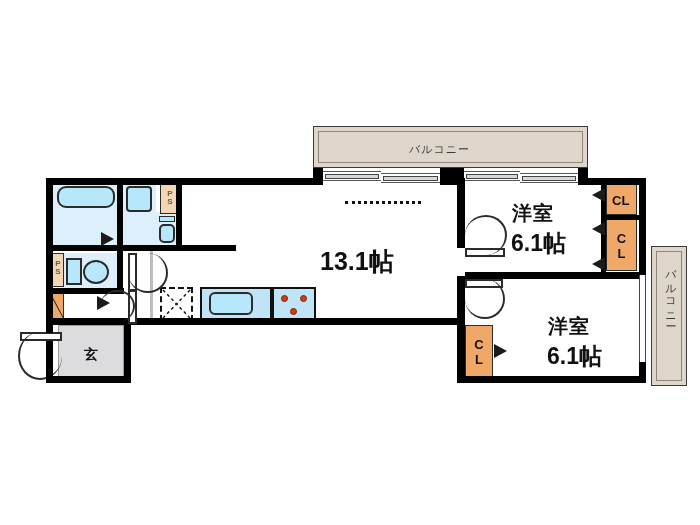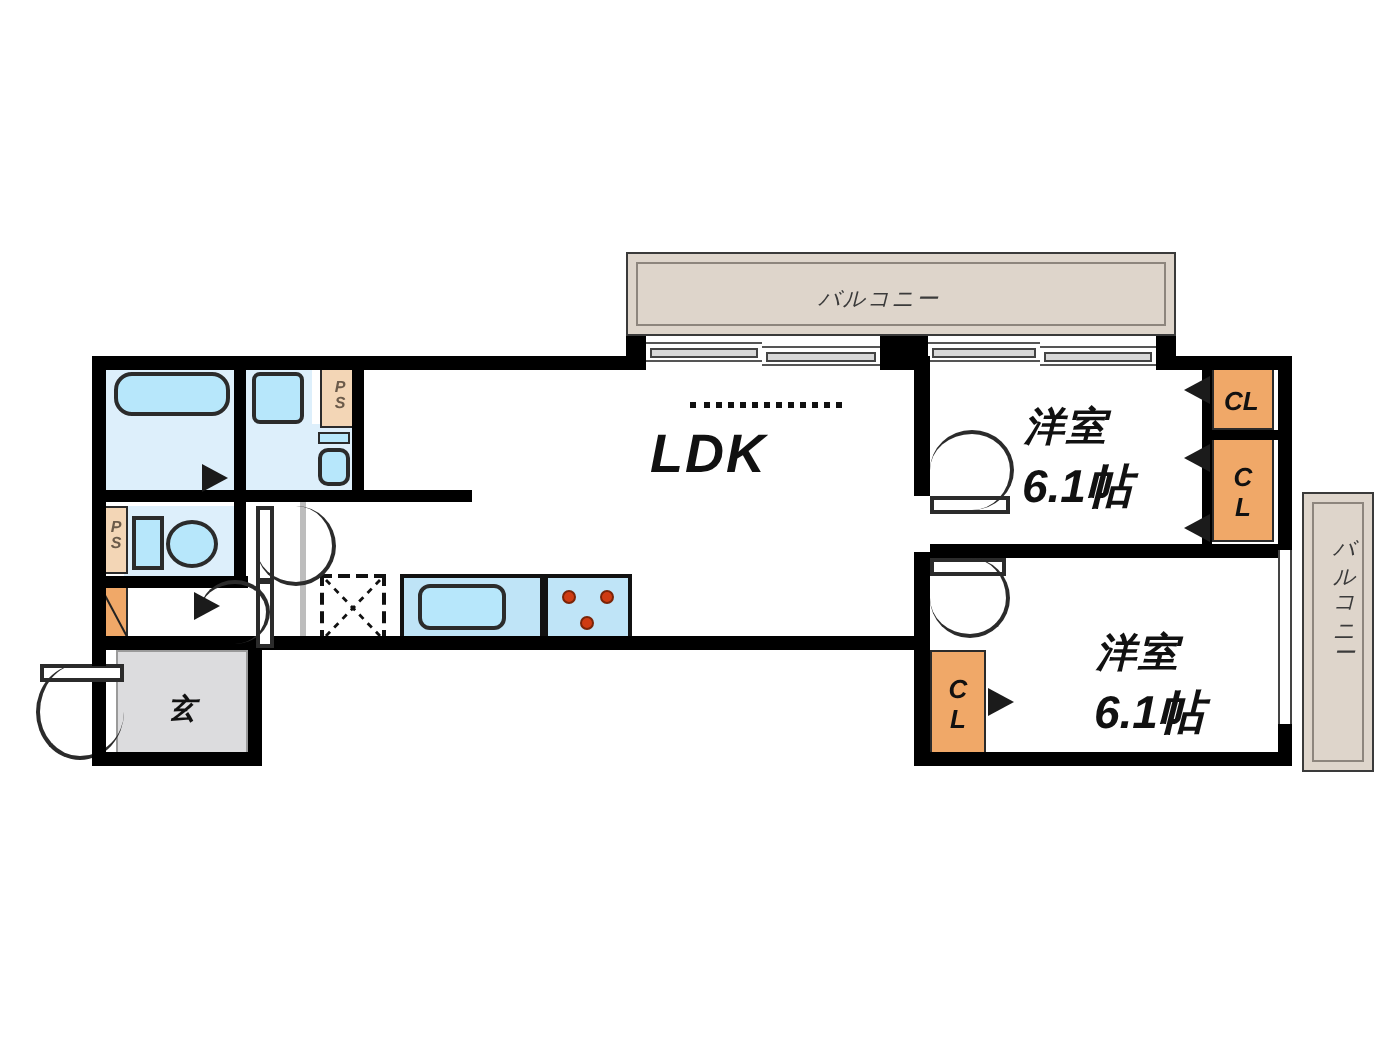--- a/index.html
+++ b/index.html
@@ -1,18 +1,18 @@
 <!DOCTYPE html>
 <html><head>
 <meta charset="utf-8">
 <style>
   html,body{margin:0;padding:0;background:#ffffff;}
   body{width:700px;height:525px;overflow:hidden;
        font-family:"Liberation Sans","DejaVu Sans",sans-serif;}
-  #plan{position:relative;width:700px;height:525px;background:#ffffff;font-style:italic;}
+  #plan{position:relative;width:700px;height:525px;background:#ffffff;}
 
   
   .abs{position:absolute;box-sizing:border-box;}
 
   
   .wall{background:#000000;}
 
   
   .bal{background:#ded5cb;border:1px solid #3a3a3a;}
   .bal-in{background:#ded5cb;border:1px solid #8d857d;}
@@ -202,21 +202,21 @@
 
   <div class="tri tri-l" style="left:592px;top:188px;"></div>
   <div class="tri tri-l" style="left:592px;top:222px;"></div>
   <div class="tri tri-l" style="left:592px;top:257px;"></div>
   <div class="tri tri-r" style="left:494px;top:344px;"></div>
 
   <div class="tri tri-l" style="left:104px;top:228px;opacity:0;"></div>
 
   <div class="abs dashline" style="left:345px;top:201px;width:76px;height:0;"></div>
 
-  <div class="lbl lbl-ldk" style="left:325px;top:212px;">LDK</div>
+  <div class="lbl lbl-ldk2" style="left:320px;top:245px;">13.1帖</div>
 
   <div class="lbl lbl-room" style="left:512px;top:200px;">洋室</div>
   <div class="lbl lbl-room2" style="left:511px;top:228px;">6.1帖</div>
 
   <div class="lbl lbl-room" style="left:548px;top:313px;">洋室</div>
   <div class="lbl lbl-room2" style="left:547px;top:341px;">6.1帖</div>
 
 </div>
 
 </body></html>

